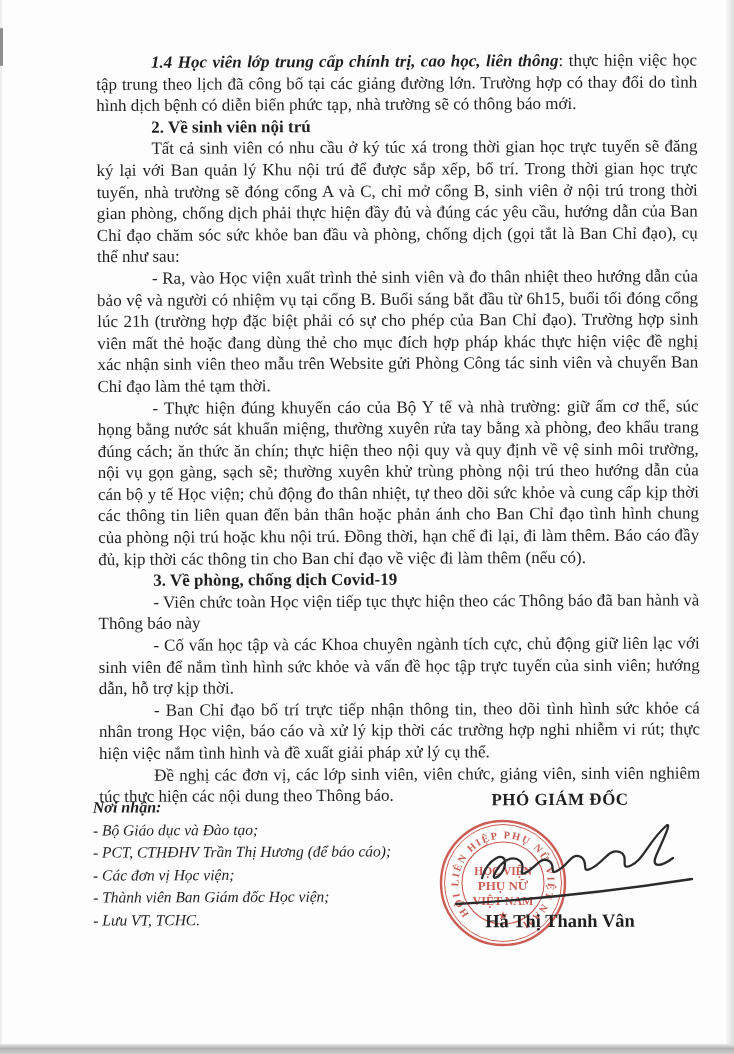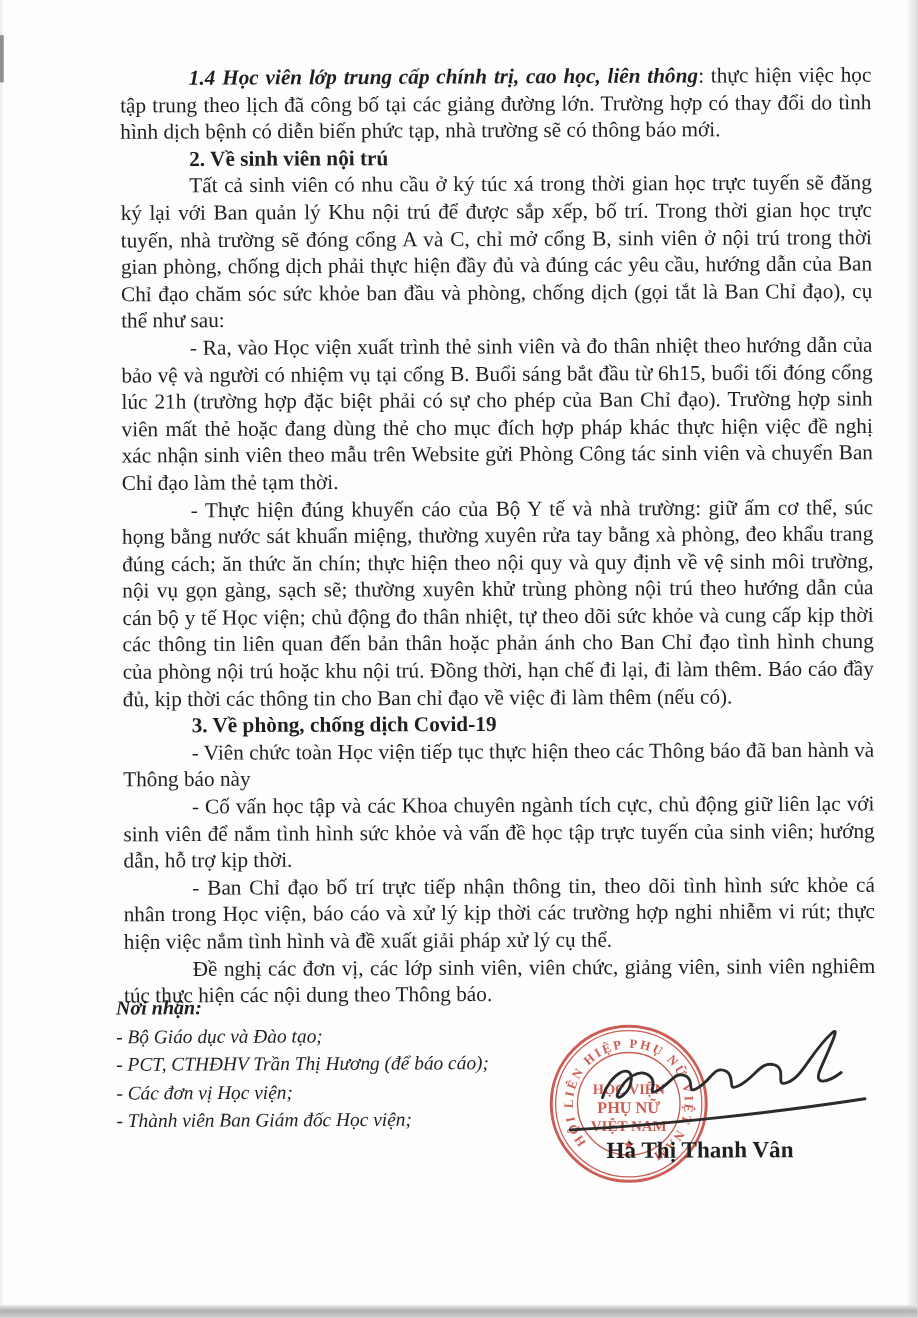--- a/index.html
+++ b/index.html
@@ -51,23 +51,25 @@
 
     <p class="para">Đề nghị các đơn vị, các lớp sinh viên, viên chức, giảng viên, sinh viên nghiêm túc thực hiện các nội dung theo Thông báo.</p>
   </div>
 
   <div class="recipients">
     <div class="r-label">Nơi nhận:</div>
     <div>- Bộ Giáo dục và Đào tạo;</div>
     <div>- PCT, CTHĐHV Trần Thị Hương (để báo cáo);</div>
     <div>- Các đơn vị Học viện;</div>
     <div>- Thành viên Ban Giám đốc Học viện;</div>
+    <div>- Lưu VT, TCHC.</div>
   </div>
 
   <div class="sig-titles">
+    <div>PHÓ GIÁM ĐỐC</div>
   </div>
 
   <svg class="stamp" viewBox="0 0 130 130">
     <defs>
       <path id="ringPath" d="M 32.5 97.5 A 46 46 0 0 1 97.5 32.5 A 46 46 0 0 1 32.5 97.5"></path>
     </defs>
     <circle cx="65" cy="65" r="62" fill="none" stroke-width="2.4" stroke="#c13b30"></circle>
     <circle cx="65" cy="65" r="58.5" fill="none" stroke-width="1" stroke="#c13b30"></circle>
     <circle cx="65" cy="65" r="41" fill="none" stroke-width="1.1" stroke="#c13b30"></circle>
     <text font-size="10.2" letter-spacing="1.9" fill="#c13b30">

